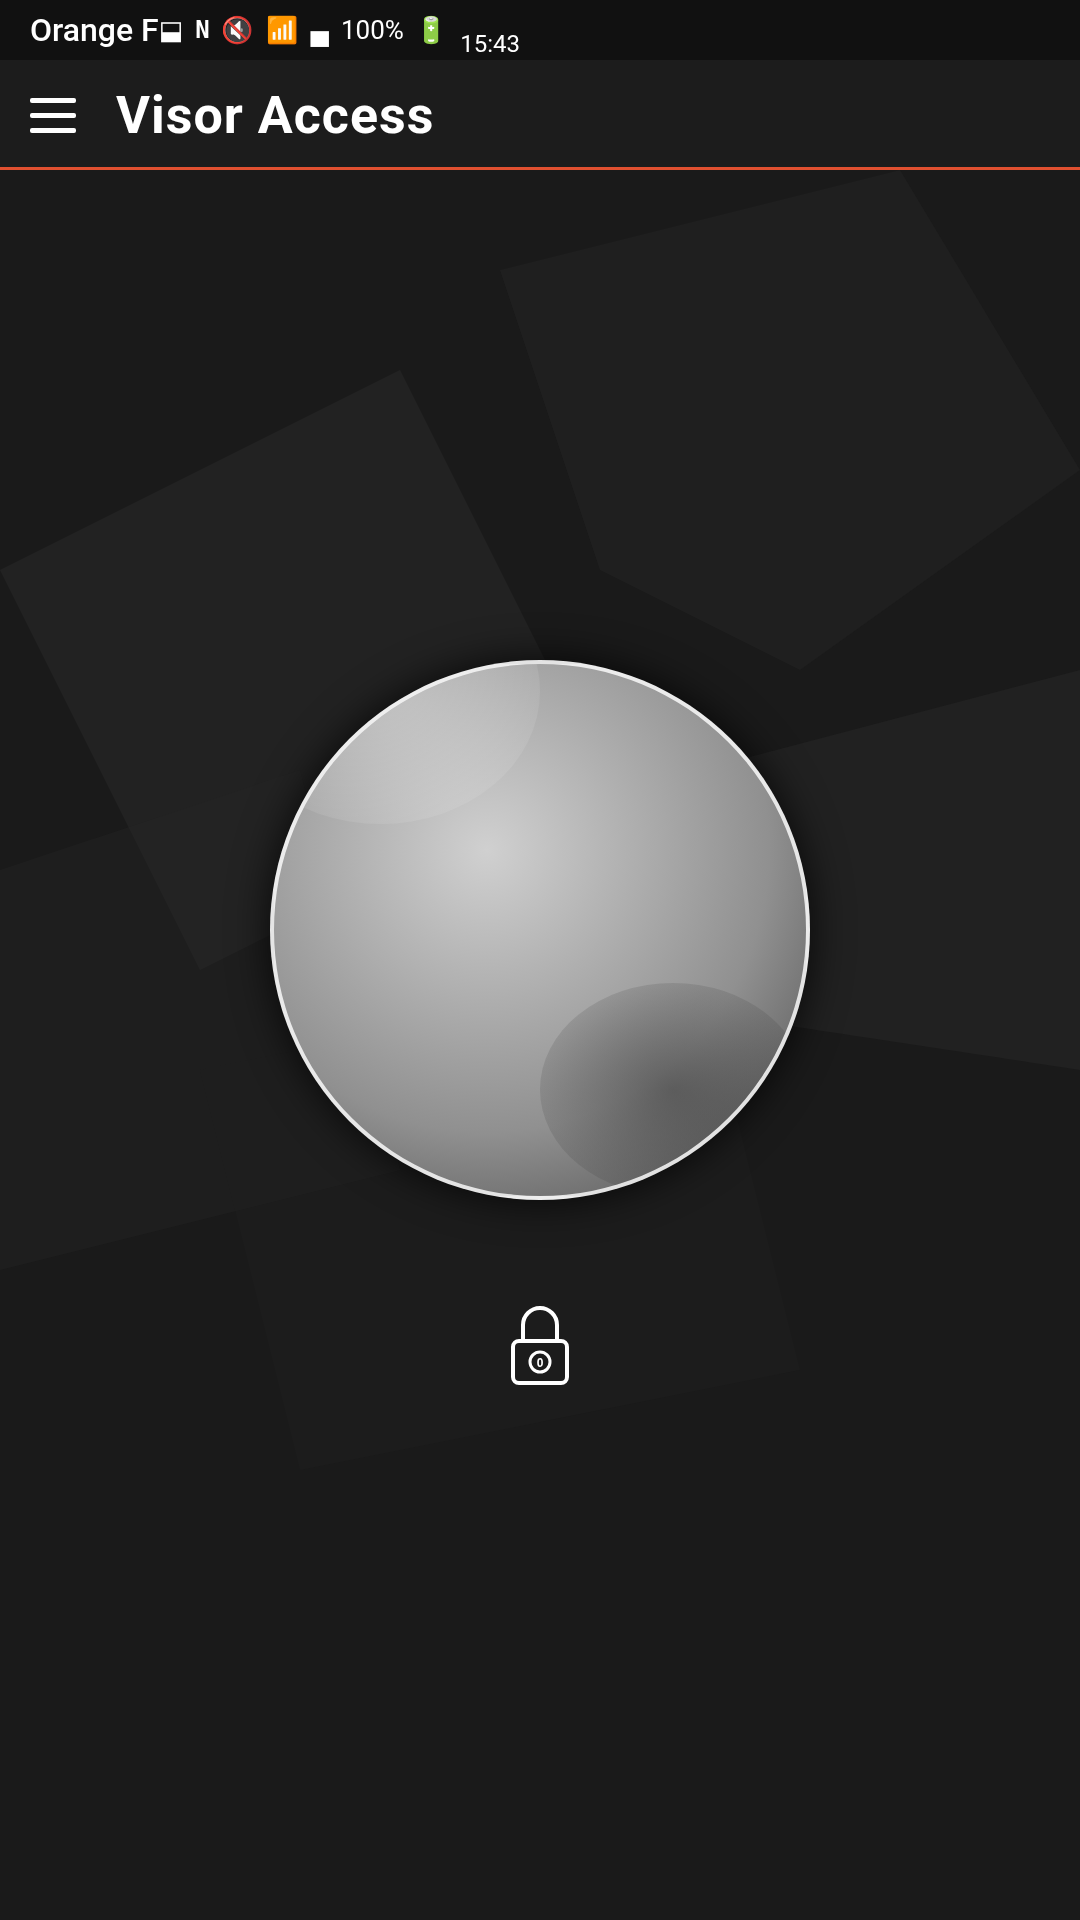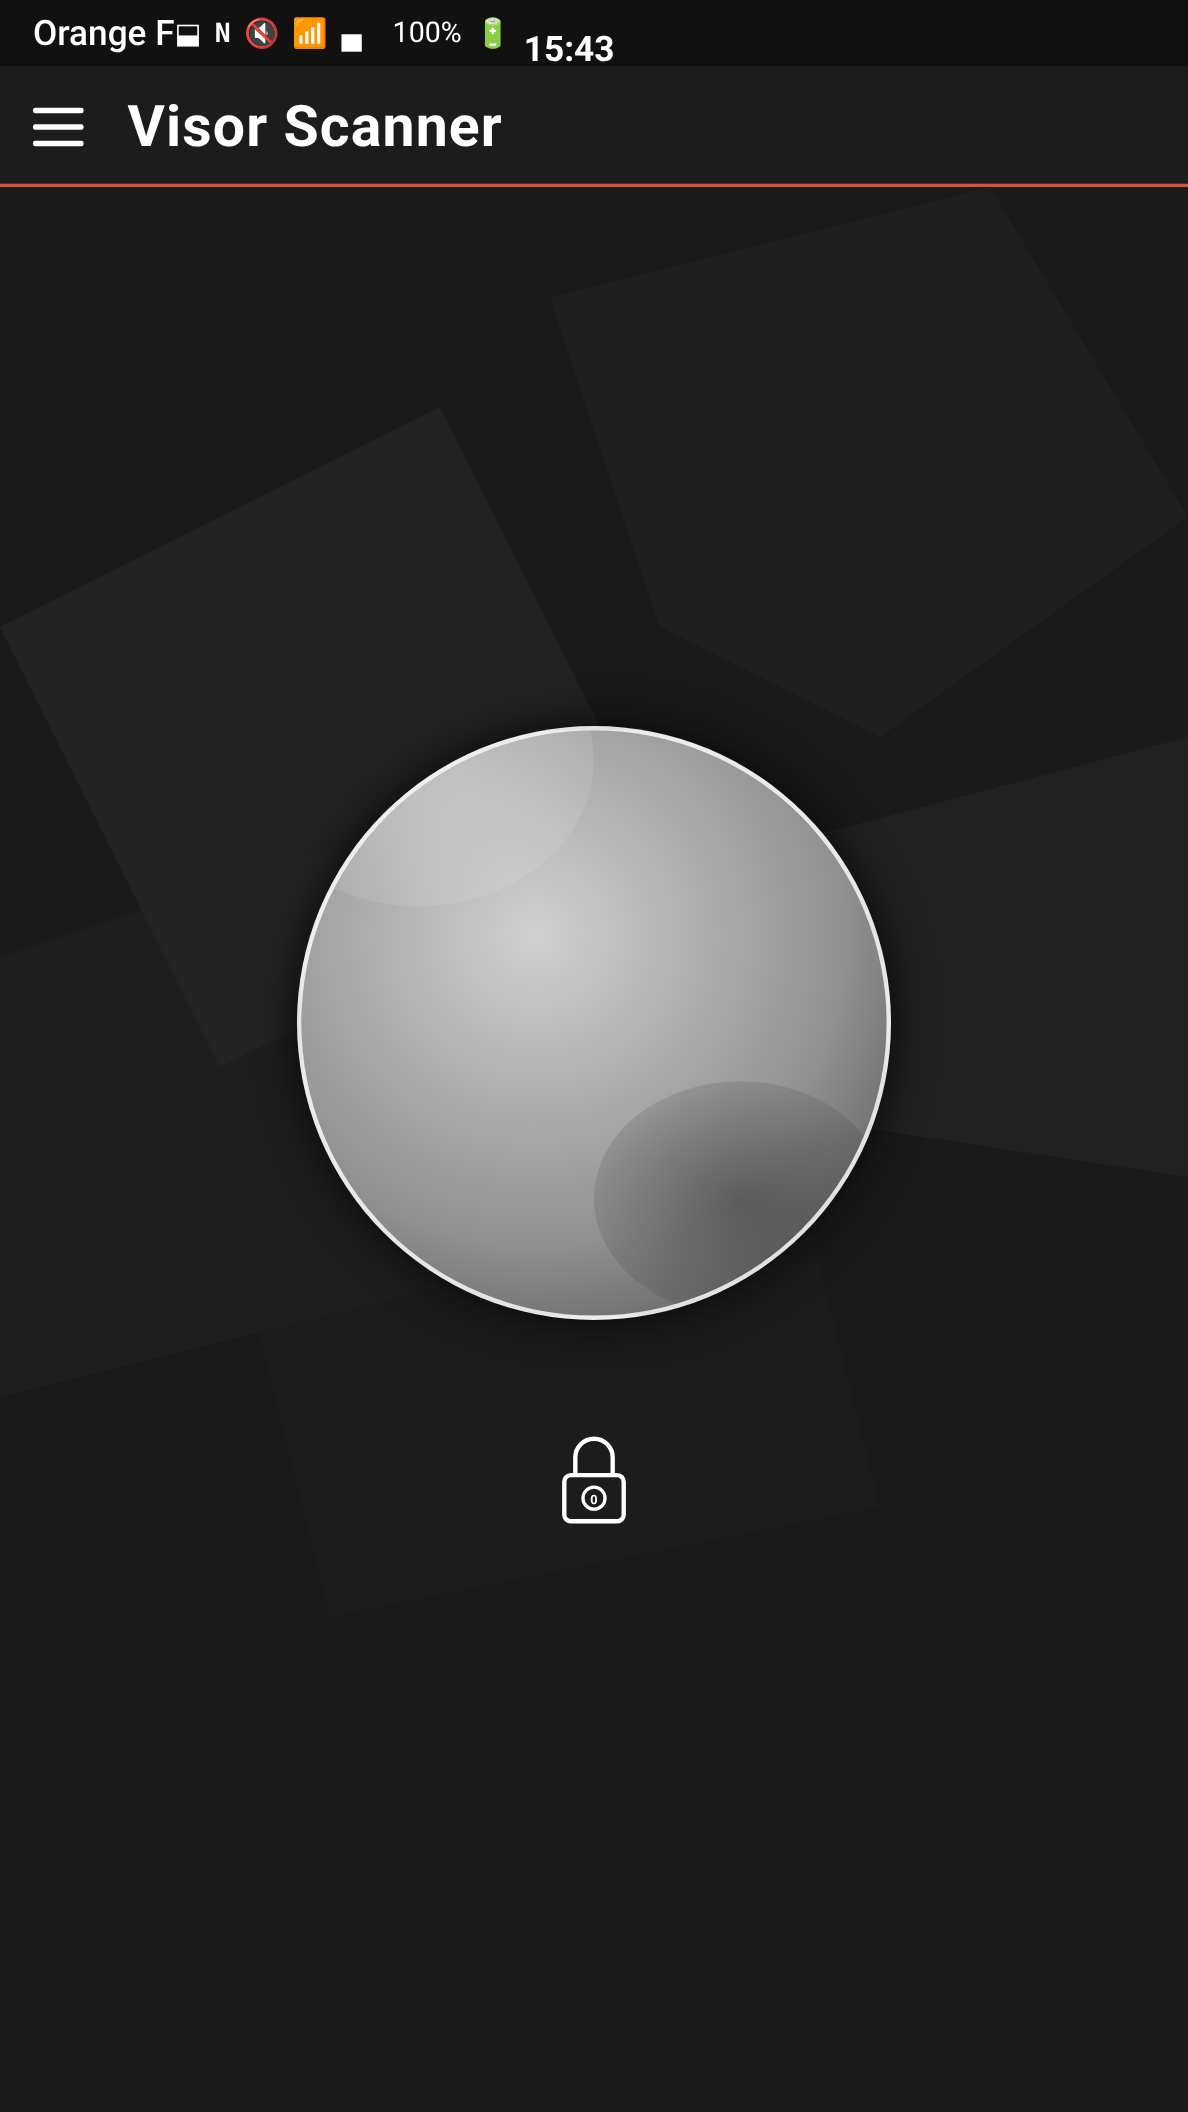--- a/index.html
+++ b/index.html
@@ -42,22 +42,22 @@
       align-items: center;
       gap: 12px;
     }
 
     .status-icon {
       font-size: 26px;
       color: #ffffff;
     }
 
     .status-time {
-      font-size: 32px;
-      font-weight: 700;
+      font-size: 24px;
+      font-weight: 400;
       color: #ffffff;
       margin-top: 28px;
     }
 
     
     .toolbar {
       width: 100%;
       height: 110px;
       background-color: #1c1c1c;
       display: flex;
@@ -224,35 +224,35 @@
     <span class="status-icon">⬓</span>
 
     <span class="status-icon" style="font-size:24px;font-weight:700;font-family:monospace;">N</span>
 
     <span class="status-icon">🔇</span>
 
     <span class="status-icon">📶</span>
 
     <span class="status-icon">▄</span>
 
-    <span class="status-icon" style="font-size:26px;margin-left:16px;">100%</span>
+    <span class="status-icon" style="font-size:26px;">100%</span>
 
     <span class="status-icon">🔋</span>
 
     <span class="status-time">15:43</span>
   </div>
 </div>
 
 <div class="toolbar">
   <div class="hamburger-icon">
     <span></span>
     <span></span>
     <span></span>
   </div>
-  <span class="app-title">Visor Scanner</span>
+  <span class="app-title">Visor Access</span>
 </div>
 
 <div class="main-content">
 
   <div class="bg-shapes">
     <svg viewBox="0 0 1080 1750" xmlns="http://www.w3.org/2000/svg">
 
       <polygon points="0,400 400,200 600,600 200,800" fill="rgba(40,40,40,0.6)"></polygon>
       <polygon points="500,100 900,0 1080,300 800,500 600,400" fill="rgba(35,35,35,0.5)"></polygon>
       <polygon points="700,600 1080,500 1080,900 750,850" fill="rgba(40,40,40,0.5)"></polygon>

